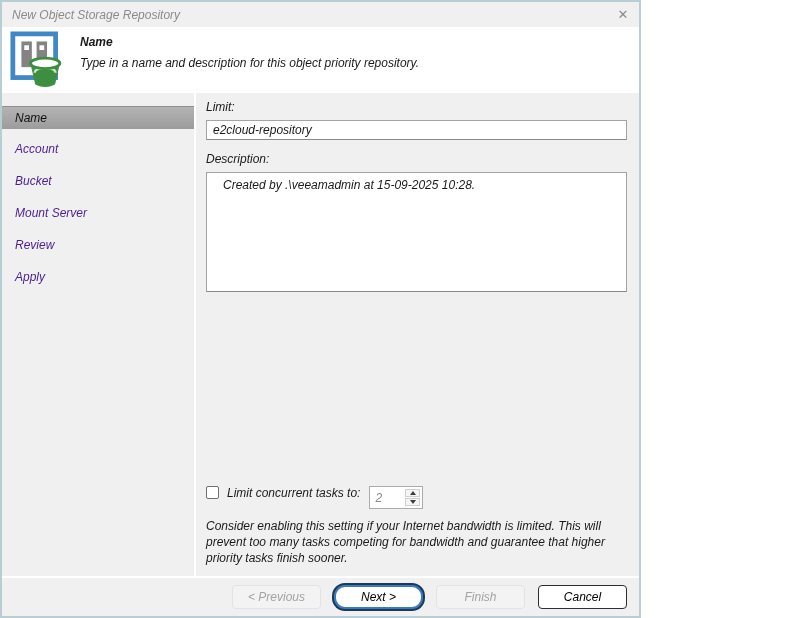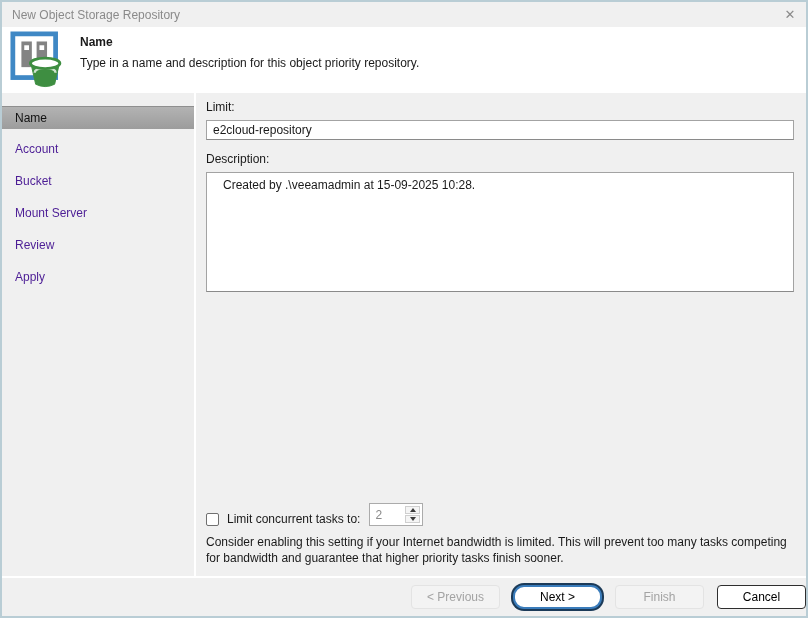--- a/index.html
+++ b/index.html
@@ -1,24 +1,24 @@
 <!DOCTYPE html>
 <html><head>
 <meta charset="utf-8">
 <style>
   * { margin:0; padding:0; box-sizing:border-box; }
   html,body { background:#ffffff; }
   .window {
-    width:808px; height:618px;
+    width:641px; height:618px;
     border:2px solid #b9cdd5;
     background:#f0f0f0;
     font-family:"Liberation Sans","DejaVu Sans",sans-serif;
     font-size:12px; color:#1a1a1a;
     display:flex; flex-direction:column;
-    position:relative; overflow:hidden;
+    position:relative; overflow:hidden;font-style:italic;
   }
   
   .titlebar { height:25px; flex:none; display:flex; align-items:center; padding:0 6px 0 10px; background:#f0f0f0; }
   .titlebar-text { flex:1; color:#8a8a8a; }
   .close-btn { width:20px; height:20px; display:flex; align-items:center; justify-content:center; color:#8a8a8a; font-size:13px; cursor:default; }
   
   .header { height:66px; flex:none; background:#ffffff; display:flex; align-items:flex-start; padding:4px 10px 0 8px; }
   .header-icon { width:57px; height:58px; flex:none; }
   .header-text { margin-left:13px; padding-top:4px; }
   .header-title { font-weight:bold; margin-bottom:7px; }
@@ -39,32 +39,32 @@
     padding:0 6px; font:inherit; color:#1a1a1a;
   }
   .desc-label { margin-top:12px; }
   .textarea {
     width:100%; height:120px; background:#fff;
     border:1px solid #a3a3a3; border-bottom-color:#8a8a8a;
     padding:4px 16px; font:inherit; color:#1a1a1a; resize:none;
     line-height:16px;
   }
   .spacer { flex:1; }
-  .limit-row { display:flex; align-items:flex-end; height:24px; flex:none; }
+  .limit-row { display:flex; align-items:flex-start; height:24px; flex:none; }
   .checkbox { width:13px; height:13px; background:#fff; border:1px solid #707070; border-radius:2px; margin-right:8px; flex:none; }
   .limit-label { margin-right:9px; }
   .spinner { width:54px; height:23px; background:#fff; border:1px solid #ababab; display:flex; }
   .spinner-value { flex:1; padding:4px 0 0 5px; color:#8a8a8a; }
   .spin-btns { width:19px; display:flex; flex-direction:column; padding:2px; gap:1px; }
   .spin-btn { flex:1; background:#f5f5f5; border:1px solid #cfcfcf; display:flex; align-items:center; justify-content:center; }
   .tri-up { width:0; height:0; border-left:3px solid transparent; border-right:3px solid transparent; border-bottom:4px solid #3c3c3c; }
   .tri-down { width:0; height:0; border-left:3px solid transparent; border-right:3px solid transparent; border-top:4px solid #3c3c3c; }
   .hint { margin-top:8px; line-height:16px; max-width:590px; flex:none; }
   
-  .footer { height:40px; flex:none; border-top:2px solid #ffffff; display:flex; align-items:center; justify-content:flex-end; padding-right:0; gap:9px; background:#f0f0f0; }
+  .footer { height:40px; flex:none; border-top:2px solid #ffffff; display:flex; align-items:center; justify-content:flex-end; padding-right:12px; gap:9px; background:#f0f0f0; }
   .btn { width:89px; height:24px; font:inherit; display:flex; align-items:center; justify-content:center; border-radius:4px; cursor:default; }
   .btn-disabled { background:#f3f3f3; border:1px solid #e3e3e3; color:#a3a3a3; }
   .btn-default { background:#ffffff; border:2px solid #3a7cbb; box-shadow:0 0 0 2px #1b3a58; border-radius:11px; color:#000; margin:0 4px; }
   .btn-normal { background:#ffffff; border:1px solid #2e2e2e; color:#000; }
 </style>
 </head>
 <body>
 
 <div class="window">
 

